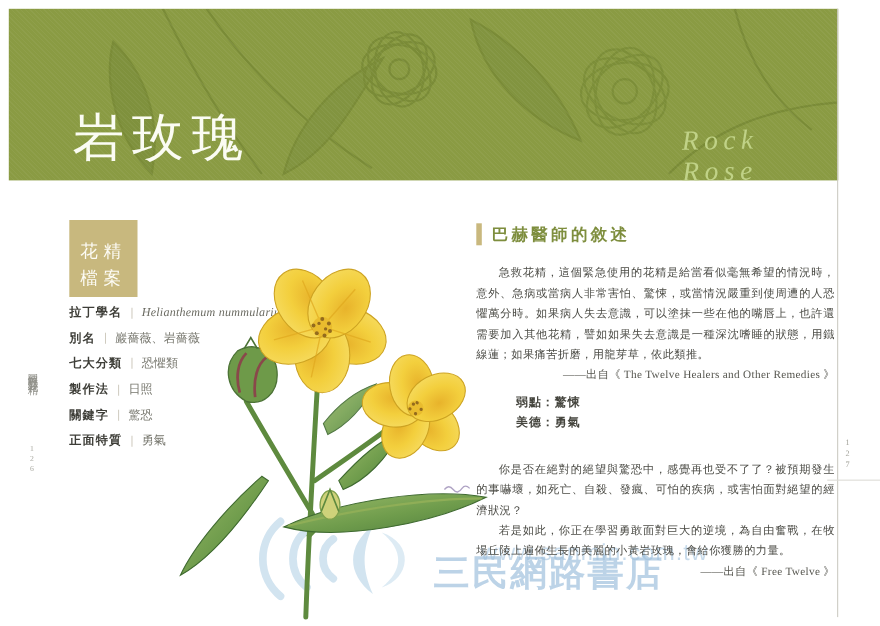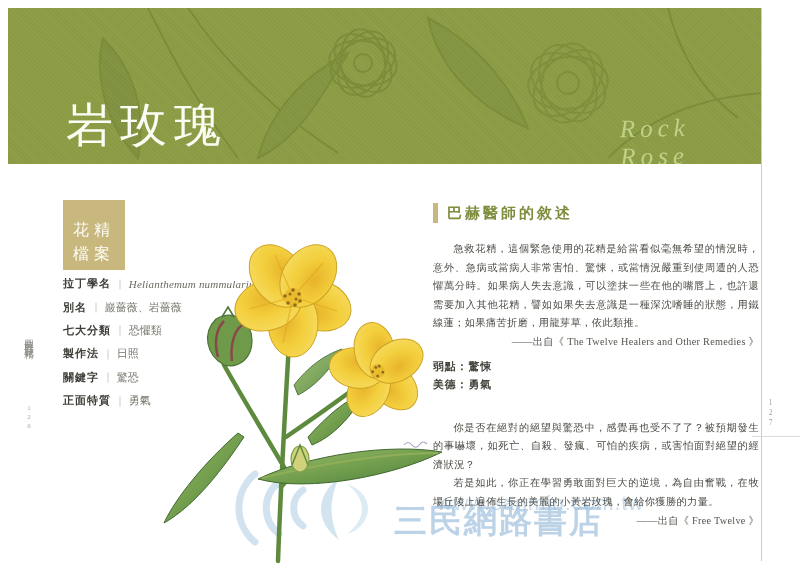--- a/index.html
+++ b/index.html
@@ -38,21 +38,21 @@
 
   
   .article{left:433px;top:202px;width:326px;color:#4b4b45;z-index:3;}
   .article-heading{display:flex;align-items:center;height:22px;margin-bottom:16px;}
   .heading-bar{width:5px;height:20px;background:#c9b87e;margin-right:9px;}
   .heading-text{font-size:15px;font-weight:bold;color:#7e8e3e;letter-spacing:3px;}
   .para{font-size:10.2px;line-height:18.6px;text-align:justify;text-indent:2em;
         letter-spacing:0.4px;margin:0;}
   .source{font-size:10.2px;text-align:right;color:#55554e;line-height:18.6px;
         letter-spacing:0.3px;}
-  .kv{font-size:10.8px;font-weight:bold;color:#45453e;line-height:18px;letter-spacing:1px;}
+  .kv{font-size:10.8px;font-weight:bold;color:#45453e;line-height:18px;letter-spacing:1px;margin-left:36px;}
   .gap-lg{height:26px;}
   .gap-sm{height:5px;}
 
   
   .flower-art{left:158px;top:205px;width:290px;height:360px;z-index:2;}
   .wm{z-index:1;pointer-events:none;}
   .wm-name{left:394px;top:455px;font-size:33px;font-weight:600;letter-spacing:2px;
      color:rgba(140,180,213,.58);margin-top:44px;}
   .wm-url{left:437px;top:491px;font-family:"Liberation Sans","DejaVu Sans",sans-serif;
      font-size:21px;color:rgba(155,190,218,.55);letter-spacing:1px;}

